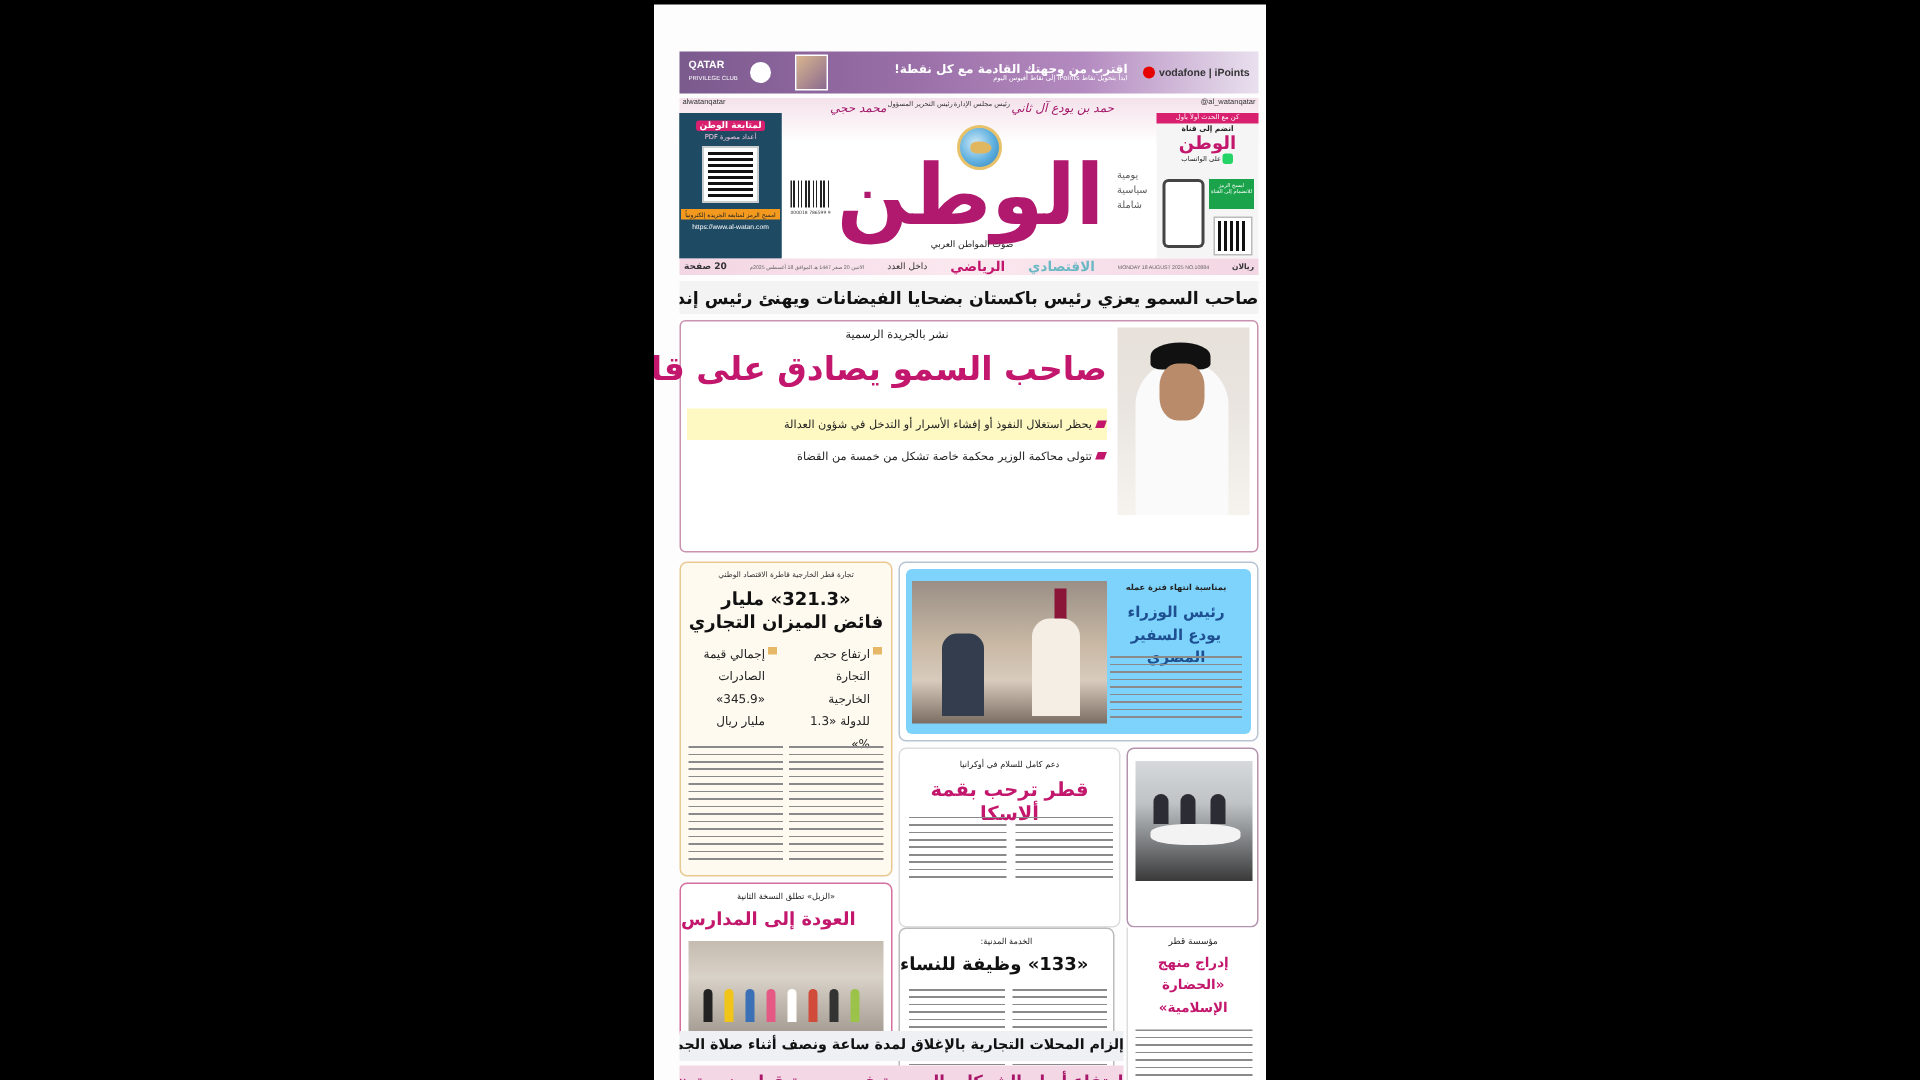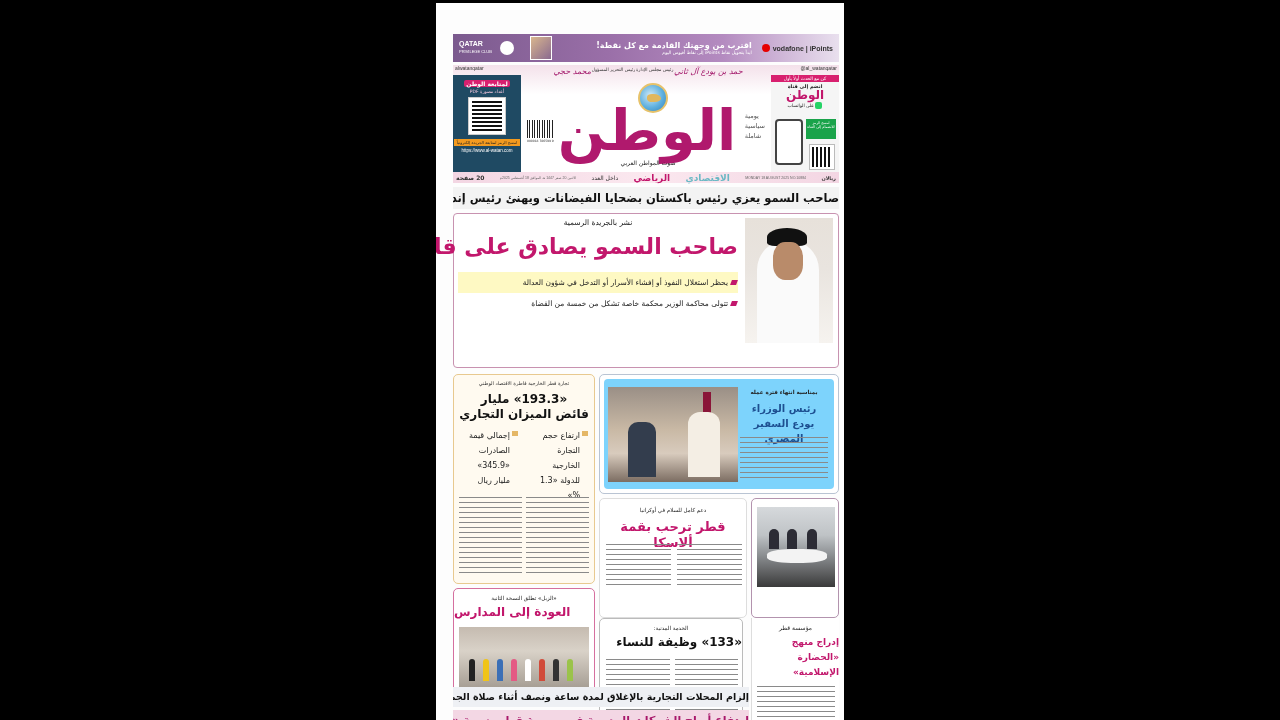--- a/index.html
+++ b/index.html
@@ -113,27 +113,27 @@
   .meet .pic .pp { position: absolute; top: 22px; width: 10px; height: 20px; background: #2c2c35; border-radius: 5px 5px 0 0; }
 
   .school { left: 0; top: 554px; width: 142px; height: 105px; border: 1px solid #d56f9f; background: #fff; }
   .school .k { font-size: 5.5px; text-align: center; margin-top: 6px; color: #222; }
   .school .h { font-size: 12px; font-weight: bold; text-align: left; color: #c2176c; margin-top: 4px; }
   .school .pic { position: absolute; left: 5px; top: 38px; width: 130px; height: 60px; background: linear-gradient(180deg,#c5bbb0 0%,#d9d2c8 40%,#a79f95 100%); overflow: hidden; }
   .school .pic i { position: absolute; bottom: 6px; width: 6px; height: 22px; border-radius: 3px 3px 0 0; }
 
   .jobs { left: 146px; top: 584px; width: 144px; height: 100px; border: 1px solid #bbb; background: #fff; }
   .jobs .k { font-size: 5.5px; text-align: center; margin-top: 6px; color: #222; }
-  .jobs .h { font-size: 12px; font-weight: bold; text-align: right; color: #111; margin-top: 4px; }
+  .jobs .h { font-size: 12px; font-weight: bold; text-align: left; color: #111; margin-top: 4px; }
   .jobs .t { position: absolute; left: 6px; top: 40px; width: 132px; height: 55px; display: flex; gap: 5px; }
   .jobs .t div { flex: 1; }
 
   .islamic { left: 298px; top: 584px; width: 88px; height: 140px; background: #fff; border-left: 1px solid #ddd; border-radius: 0; }
   .islamic .k { font-size: 6px; text-align: center; margin-top: 6px; color: #222; }
-  .islamic .h { font-size: 9px; font-weight: bold; text-align: right; color: #c2176c; margin-top: 4px; line-height: 15px; }
+  .islamic .h { font-size: 9px; font-weight: bold; text-align: center; color: #c2176c; margin-top: 4px; line-height: 15px; }
   .islamic .t { position: absolute; left: 5px; top: 68px; width: 78px; height: 70px; }
 
   .closing { position: absolute; left: 0; top: 653px; width: 296px; height: 20px; background: #eef0f4; text-align: center; font-size: 9.5px; font-weight: bold; color: #111; line-height: 20px; white-space: nowrap; overflow: hidden; }
   .bourse { position: absolute; left: 0; top: 676px; width: 296px; height: 20px; background: #f3d7e4; text-align: center; font-size: 11px; font-weight: bold; color: #a8176a; line-height: 22px; white-space: nowrap; overflow: hidden; }
 </style>
 </head>
 <body>
 
 <div class="page">
   <div class="inner">
@@ -218,21 +218,21 @@
       <div class="kicker">نشر بالجريدة الرسمية</div>
       <div class="headline">صاحب السمو يصادق على قانون الوزراء</div>
       <div class="bullets">
         <div class="bullet alt">يحظر استغلال النفوذ أو إفشاء الأسرار أو التدخل في شؤون العدالة</div>
         <div class="bullet">تتولى محاكمة الوزير محكمة خاصة تشكل من خمسة من القضاة</div>
       </div>
     </div>
 
     <div class="box trade">
       <div class="k">تجارة قطر الخارجية قاطرة الاقتصاد الوطني</div>
-      <div class="h1">«193.3» مليار</div>
+      <div class="h1">«321.3» مليار</div>
       <div class="h2">فائض الميزان التجاري</div>
       <div class="cols">
         <div class="col">ارتفاع حجم التجارة الخارجية للدولة «1.3 %»</div>
         <div class="col">إجمالي قيمة الصادرات «345.9» مليار ريال</div>
       </div>
       <div class="txt">
           <div class="lines"></div>
           <div class="lines"></div>
         </div>
     </div>

